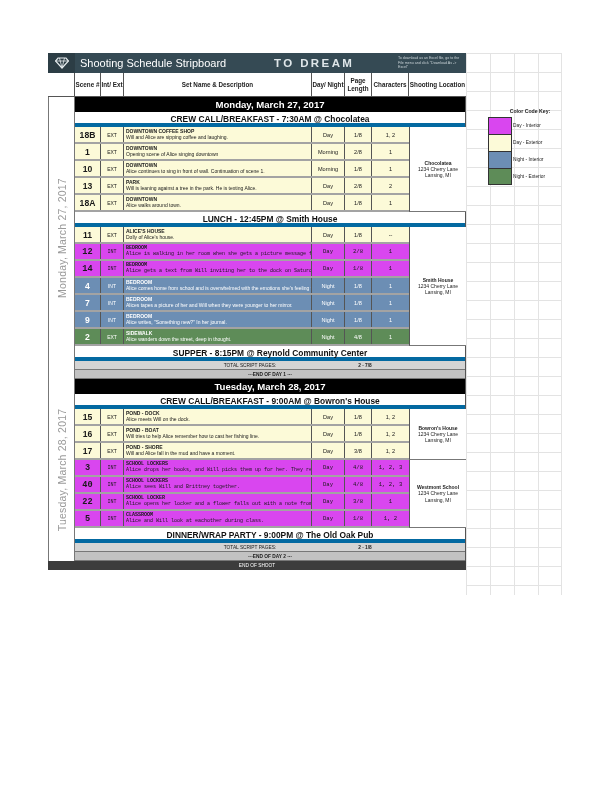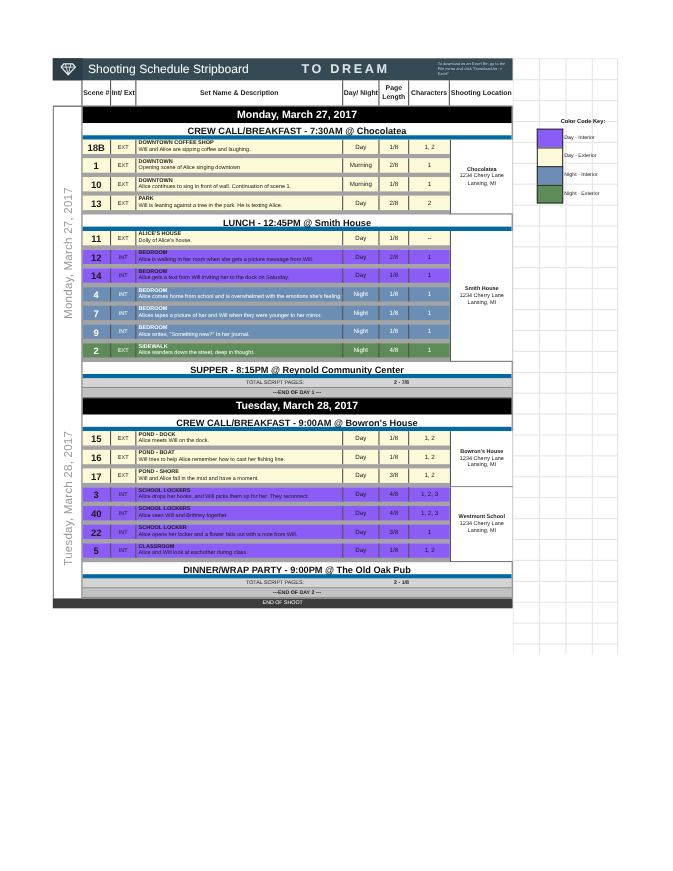--- a/index.html
+++ b/index.html
@@ -67,31 +67,31 @@
 
   .group { display: flex; }
   .group-rows { width: 334px; flex: none; }
   .loc-cell {
     width: 57px; flex: none; background: #fff; border-left: 1px solid #555; border-bottom: 1px solid #777;
     display: flex; flex-direction: column; align-items: center; justify-content: center; text-align: center;
     font-size: 5px; line-height: 6.2px; color: #222;
   }
   .loc-name { font-weight: bold; }
 
-  .scene-row { display: flex; height: 17px; border-bottom: 4px solid #a3a3a3; }
+  .scene-row { display: flex; height: 17px; border-bottom: 2px solid #a3a3a3; }
   .scene-row > div { border-right: 1px solid #555; display: flex; align-items: center; justify-content: center; font-size: 5.6px; }
   .scene-row > div:last-child { border-right: none; }
   .scene-row .c-scene { font-size: 8.6px; font-weight: bold; }
   .scene-row .c-ie { font-size: 5px; }
   .scene-row .c-set { flex-direction: column; align-items: flex-start; justify-content: center; padding-left: 2px; overflow: hidden; }
   .set-name { font-size: 5px; font-weight: bold; line-height: 5.8px; white-space: nowrap; }
   .set-desc { font-size: 5px; line-height: 5.8px; white-space: nowrap; }
 
   .day-ext { background: #fcfad8; }
-  .day-int { background: #8b5cf6; }
+  .day-int { background: #d946ef; font-family: Liberation Mono, monospace; }
   .night-int { background: #6c8eb4; color: #fff; }
   .night-ext { background: #5e8c58; color: #fff; }
   .night-int .set-name, .night-ext .set-name { color: #fff; }
 
   .total-row {
     display: flex; height: 9px; background: #d4d4d4; border-bottom: 1px solid #777; font-size: 4.8px; align-items: center;
   }
   .total-label { width: 260px; text-align: center; padding-left: 90px; }
   .total-val { width: 60px; text-align: center; font-weight: bold; }
   .end-day {
@@ -185,20 +185,31 @@
                 <div class="c-scene">13</div>
                 <div class="c-ie">EXT</div>
                 <div class="c-set">
                   <div class="set-name">PARK</div>
                   <div class="set-desc">Will is leaning against a tree in the park.  He is texting Alice.</div>
                 </div>
                 <div class="c-dn">Day</div>
                 <div class="c-pg">2/8</div>
                 <div class="c-ch">2</div>
               </div>
+              <div class="scene-row day-ext">
+                <div class="c-scene">18A</div>
+                <div class="c-ie">EXT</div>
+                <div class="c-set">
+                  <div class="set-name">DOWNTOWN</div>
+                  <div class="set-desc">Alice walks around town.</div>
+                </div>
+                <div class="c-dn">Day</div>
+                <div class="c-pg">1/8</div>
+                <div class="c-ch">1</div>
+              </div>
             </div>
             <div class="loc-cell">
               <div class="loc-name">Chocolatea</div>
               <div>1234 Cherry Lane</div>
               <div>Lansing, MI</div>
             </div>
           </div>
           <div class="meal-row">LUNCH - 12:45PM @  Smith House</div>
           <div class="group">
             <div class="group-rows">

